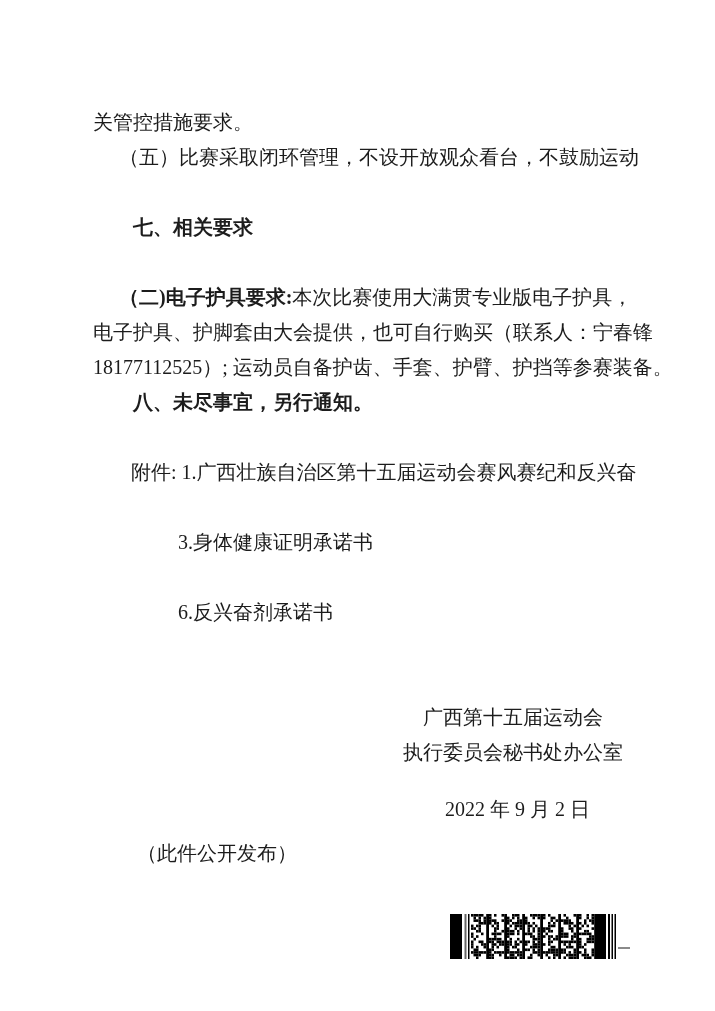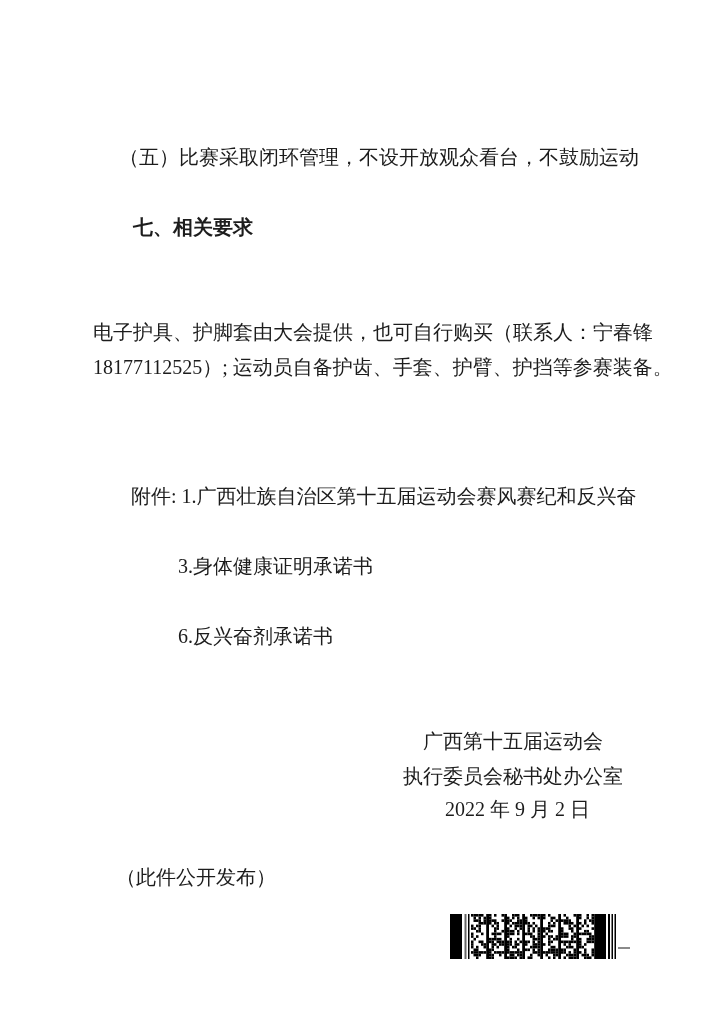--- a/index.html
+++ b/index.html
@@ -29,21 +29,20 @@
   .indent-head { text-indent: 40px; }
   .hei {
     font-family: Liberation Serif, serif;
     font-weight: 700;
   }
   .abs {
     position: absolute;
     height: 35px;
     line-height: 35px;
     white-space: nowrap;
-    margin-top: 24px;
   }
   .barcode-wrap {
     position: absolute;
     left: 450px;
     top: 914px;
     width: 168px;
     height: 45px;
   }
   .barcode-tick {
     position: absolute;
@@ -52,34 +51,39 @@
     width: 12px;
     height: 2px;
     background: #8a8a8a;
   }
 </style>
 </head>
 <body>
 
 <div class="page">
 
+  <div class="line" style="top:105px">关管控措施要求。</div>
   <div class="line indent" style="top:140px">（五）比赛采取闭环管理，不设开放观众看台，不鼓励运动</div>
   <div class="line hei indent-head" style="top:210px">七、相关要求</div>
+  <div class="line indent" style="top:280px">
+    <span class="hei">（二)电子护具要求:</span><span>本次比赛使用大满贯专业版电子护具，</span>
+  </div>
   <div class="line" style="top:315px">电子护具、护脚套由大会提供，也可自行购买（联系人：宁春锋</div>
   <div class="line" style="top:350px">18177112525）; 运动员自备护齿、手套、护臂、护挡等参赛装备。</div>
+  <div class="line hei indent-head" style="top:385px">八、未尽事宜，另行通知。</div>
 
   <div class="abs" style="left:131px; top:455px">附件: 1.广西壮族自治区第十五届运动会赛风赛纪和反兴奋</div>
   <div class="abs" style="left:178px; top:525px">3.身体健康证明承诺书</div>
   <div class="abs" style="left:178px; top:595px">6.反兴奋剂承诺书</div>
 
   <div class="abs" style="left:423px; top:700px">广西第十五届运动会</div>
   <div class="abs" style="left:403px; top:735px">执行委员会秘书处办公室</div>
-  <div class="abs" style="left:445px; top:768px">2022 年 9 月 2 日</div>
-
-  <div class="abs" style="left:116px; top:836px">（此件公开发布）</div>
+  <div class="abs" style="left:445px; top:792px">2022 年 9 月 2 日</div>
+
+  <div class="abs" style="left:137px; top:836px">（此件公开发布）</div>
 
   <div class="barcode-wrap" id="barcode"><svg xmlns="http://www.w3.org/2000/svg" width="168" height="45" viewBox="0 0 168 45">
         <rect x="0" y="0" width="12" height="45" fill="#000000"></rect>
         <rect x="14.5" y="0" width="2" height="45" fill="#666"></rect>
         <rect x="18" y="0" width="1.5" height="45" fill="#000000"></rect>
         <rect x="21" y="0" width="2.5" height="2.65" fill="#000000"></rect>
         <rect x="21" y="10.6" width="2.5" height="2.65" fill="#000000"></rect>
         <rect x="21" y="13.25" width="2.5" height="2.65" fill="#000000"></rect>
         <rect x="21" y="18.55" width="2.5" height="2.65" fill="#000000"></rect>
         <rect x="21" y="21.2" width="2.5" height="2.65" fill="#000000"></rect>

